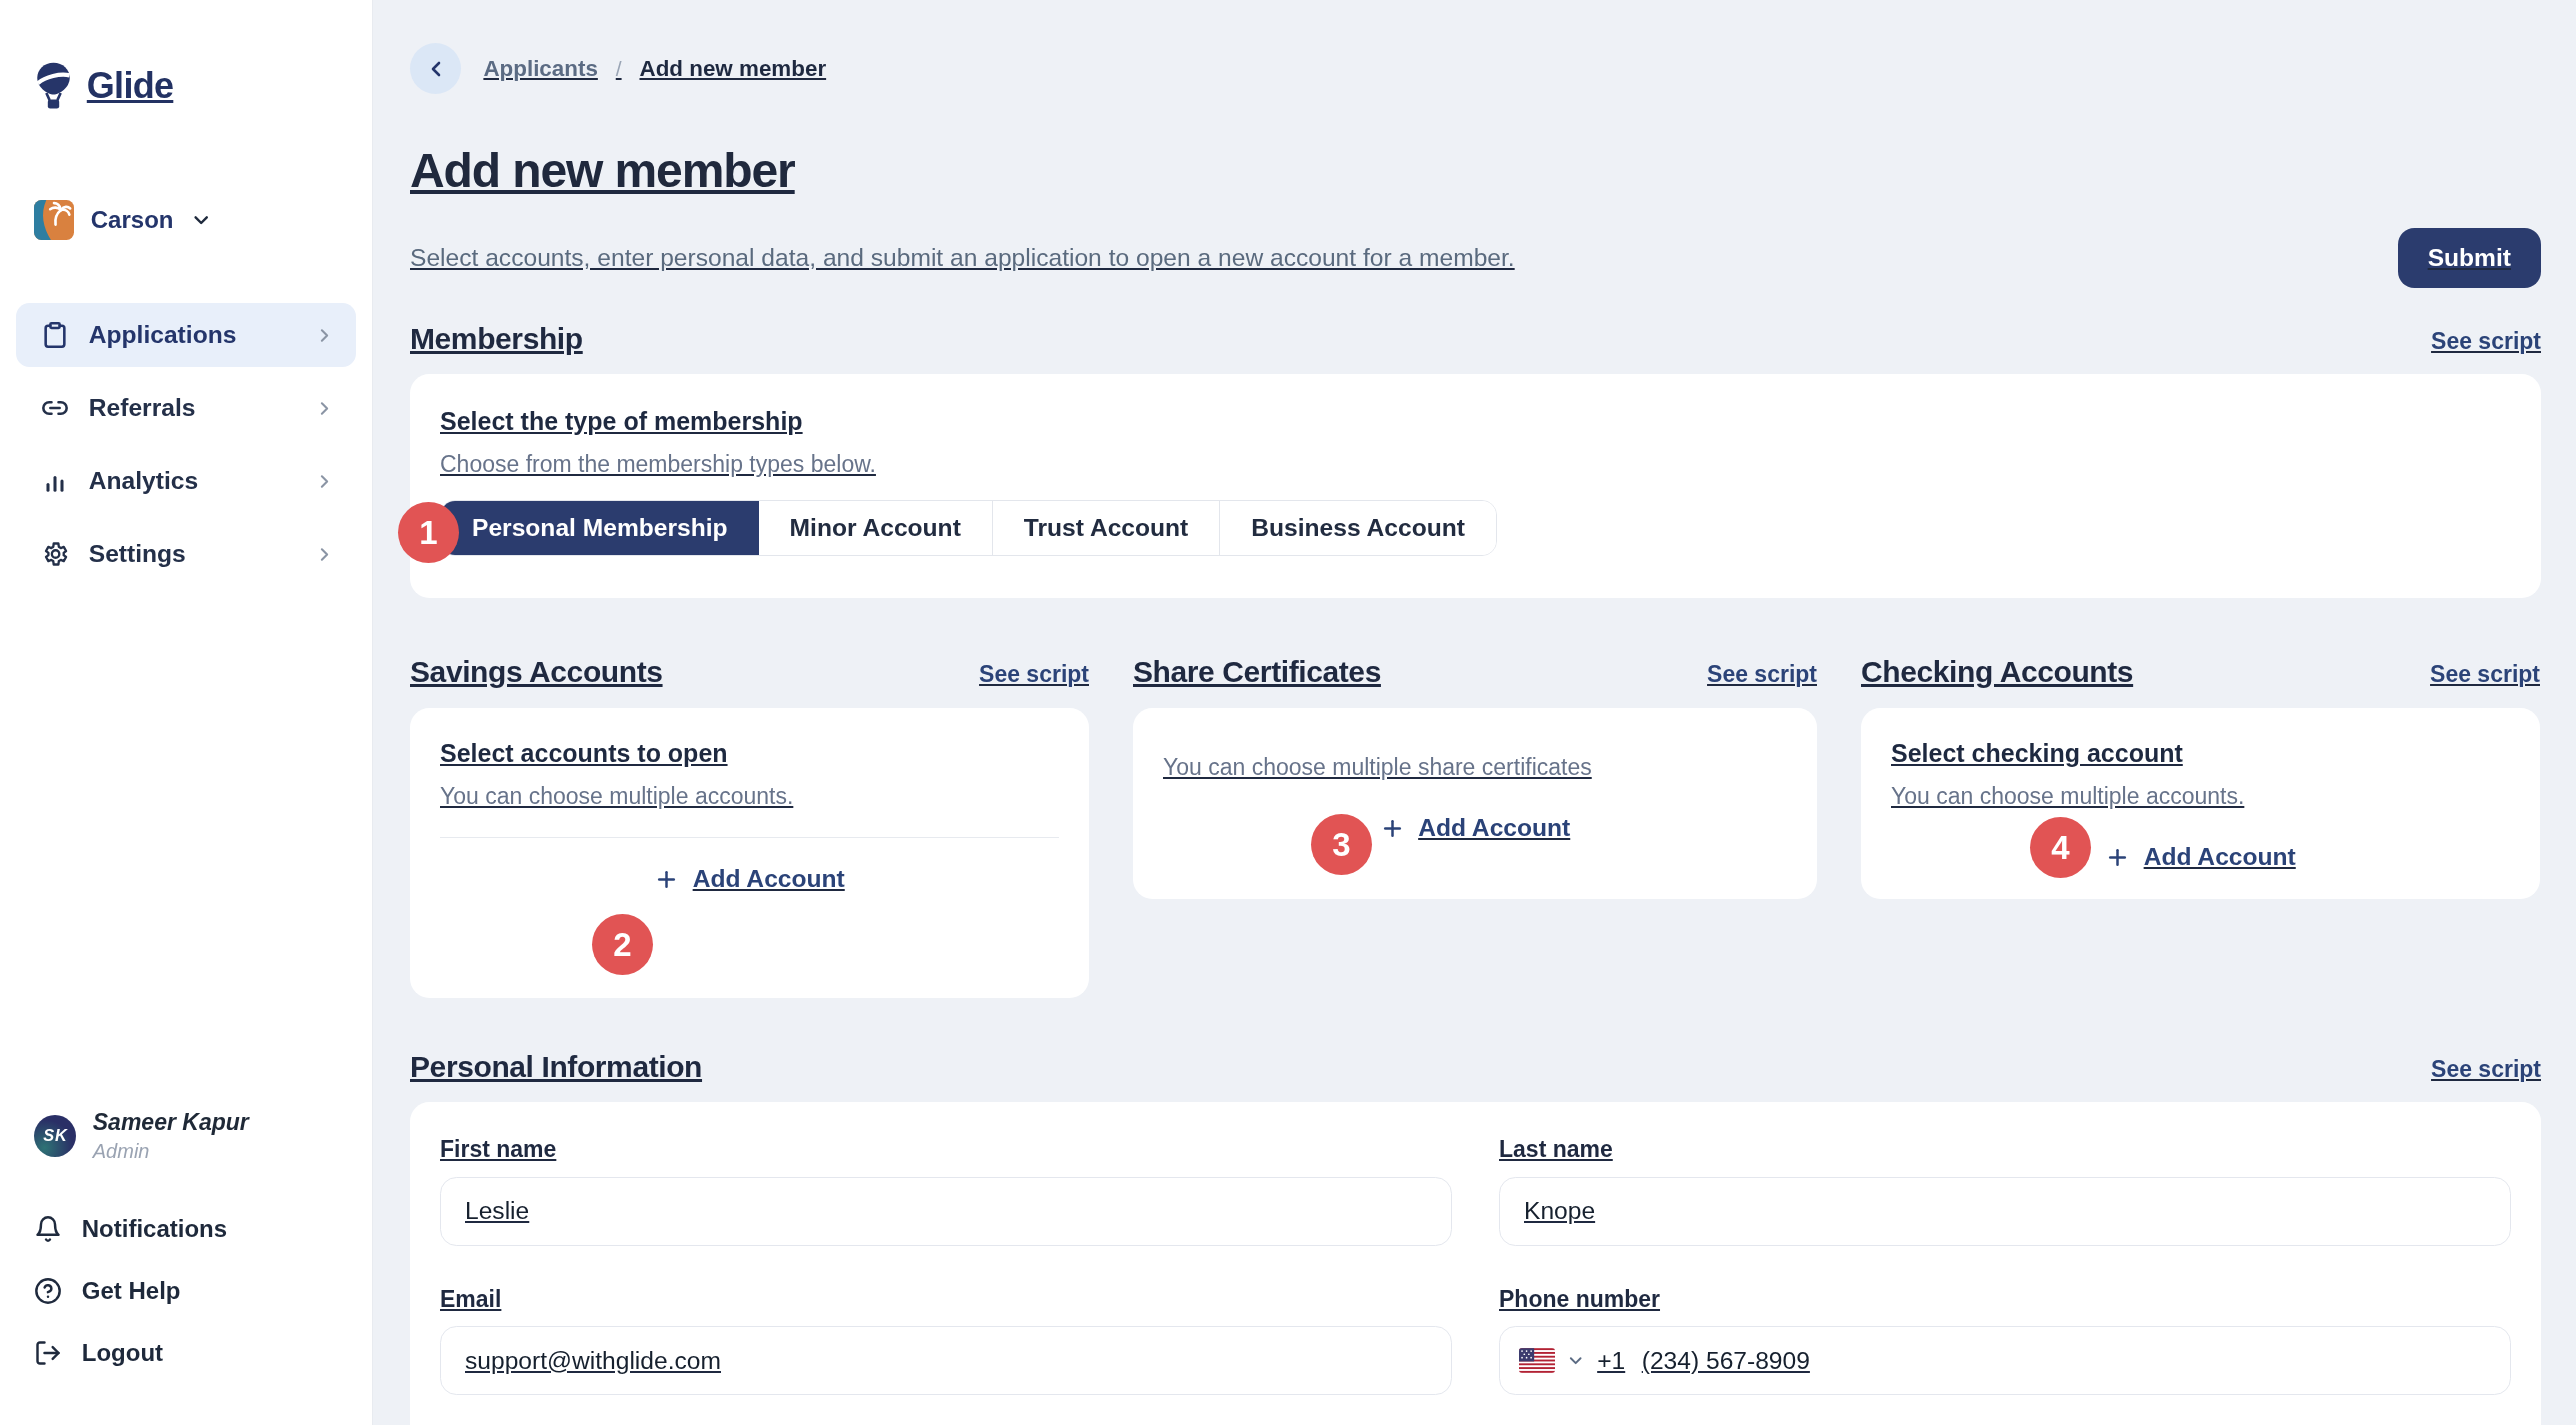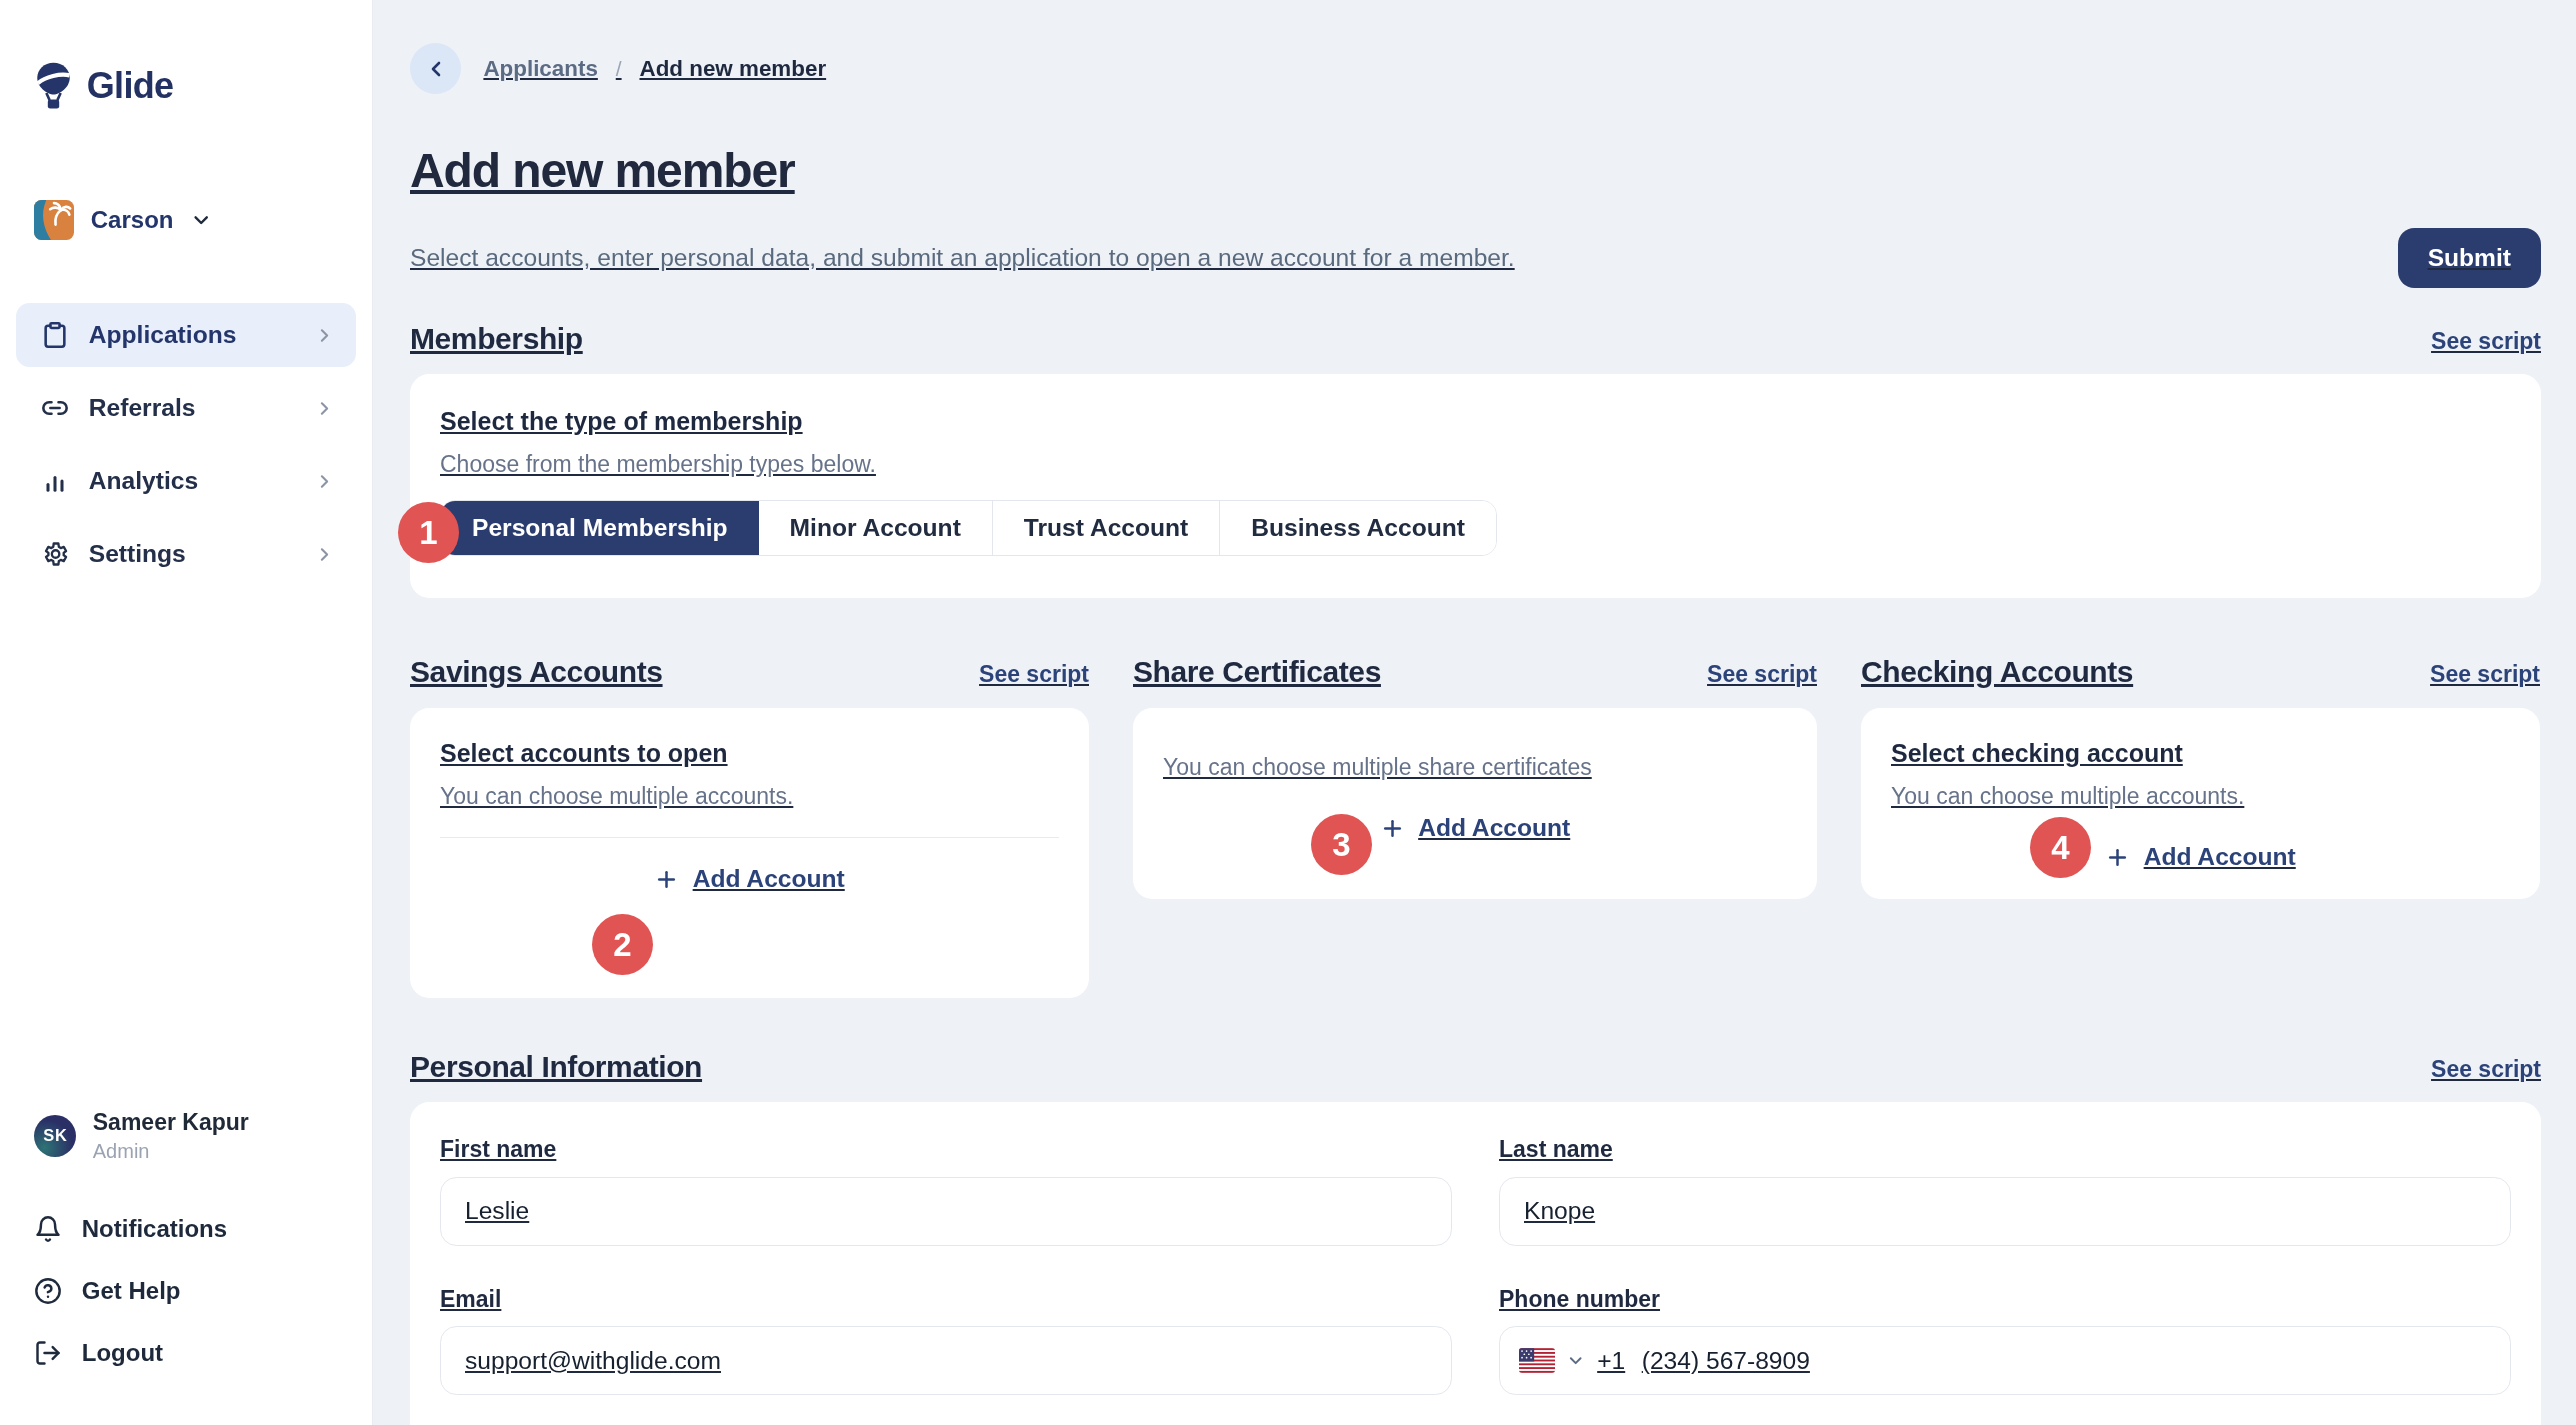--- a/index.html
+++ b/index.html
@@ -15,21 +15,21 @@
 
   
   .sidebar {
     width: 373px; min-width: 373px; height: 1425px;
     background: #ffffff;
     border-right: 0.7px solid #e8ebf0;
     display: flex; flex-direction: column;
     padding: 61px 16.4px 58px 16.4px;
   }
   .brand { display: flex; align-items: center; gap: 13.4px; padding-left: 18px; }
-  .brand-name { font-size: 36px; font-weight: 700; color: #233263; letter-spacing: -0.7px; }
+  .brand-name { font-size: 36px; font-weight: 700; color: #233263; letter-spacing: -0.7px; text-decoration: underline; }
   .org {
     margin-top: 90px; padding-left: 18px;
     display: flex; align-items: center; gap: 16.4px;
     background: none; border: 0; cursor: pointer;
     font-family: inherit;
   }
   .org-avatar { width: 40px; height: 40px; border-radius: 7.5px; overflow: hidden; }
   .org-name { font-size: 24px; font-weight: 700; color: #24356b; }
   .nav { margin-top: 63px; display: flex; flex-direction: column; gap: 9px; }
   .nav-item {
@@ -38,21 +38,21 @@
     padding: 0 21px 0 25px;
     cursor: pointer;
   }
   .nav-item .nlabel { font-size: 24.6px; font-weight: 600; color: #243049; flex: 1; }
   .nav-item.active { background: #e8effa; }
   .nav-item.active .nlabel { color: #24356b; }
   .nicon { width: 28px; height: 28px; color: #243049; }
   .nav-item.active .nicon { color: #24356b; }
   .chev { width: 21px; height: 21px; color: #8b95a5; }
   .spacer { flex: 1; }
-  .user { display: flex; align-items: center; gap: 16.4px; padding-left: 18px; }
+  .user { display: flex; align-items: center; gap: 16.4px; padding-left: 18px; font-style: italic; }
   .user-avatar {
     width: 42px; height: 42px; border-radius: 50%;
     background: radial-gradient(circle at 25% 78%, #2e7375 0%, #2a2f66 62%);
     color: #fff; font-size: 16.4px; font-weight: 700;
     display: flex; align-items: center; justify-content: center;
     letter-spacing: 0.7px;
   }
   .user-name { font-size: 23px; font-weight: 700; color: #1f2937; }
   .user-role { font-size: 20px; color: #9aa3b2; margin-top: 4.5px; }
   .foot { margin-top: 52px; display: flex; flex-direction: column; gap: 34px; padding-left: 18px; }

